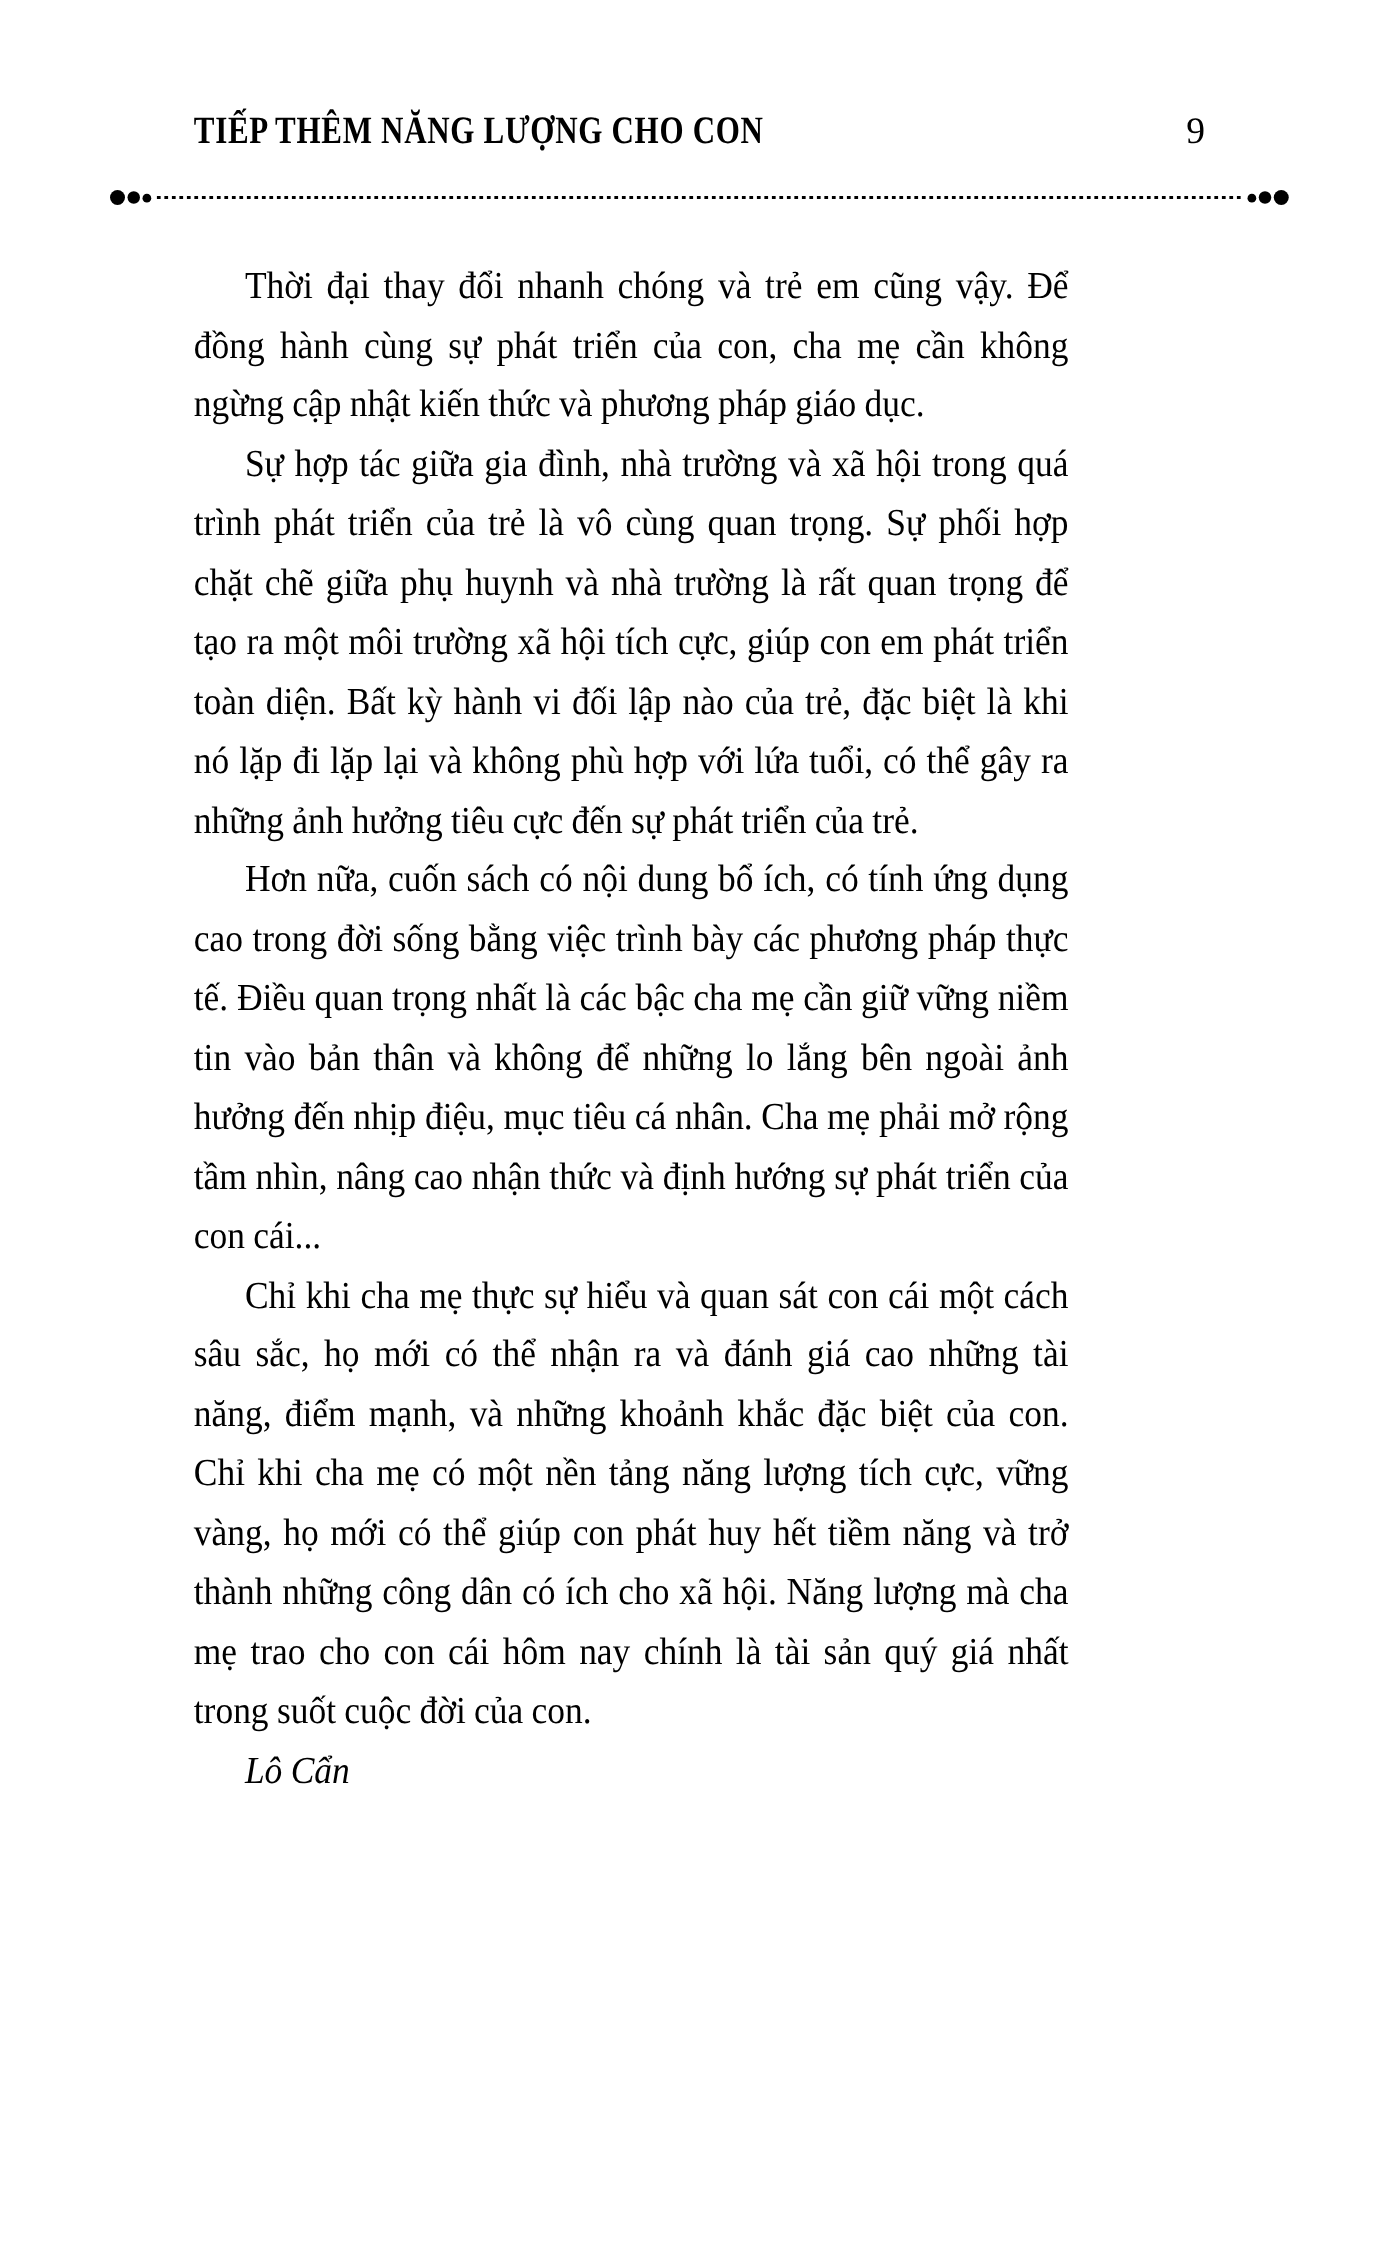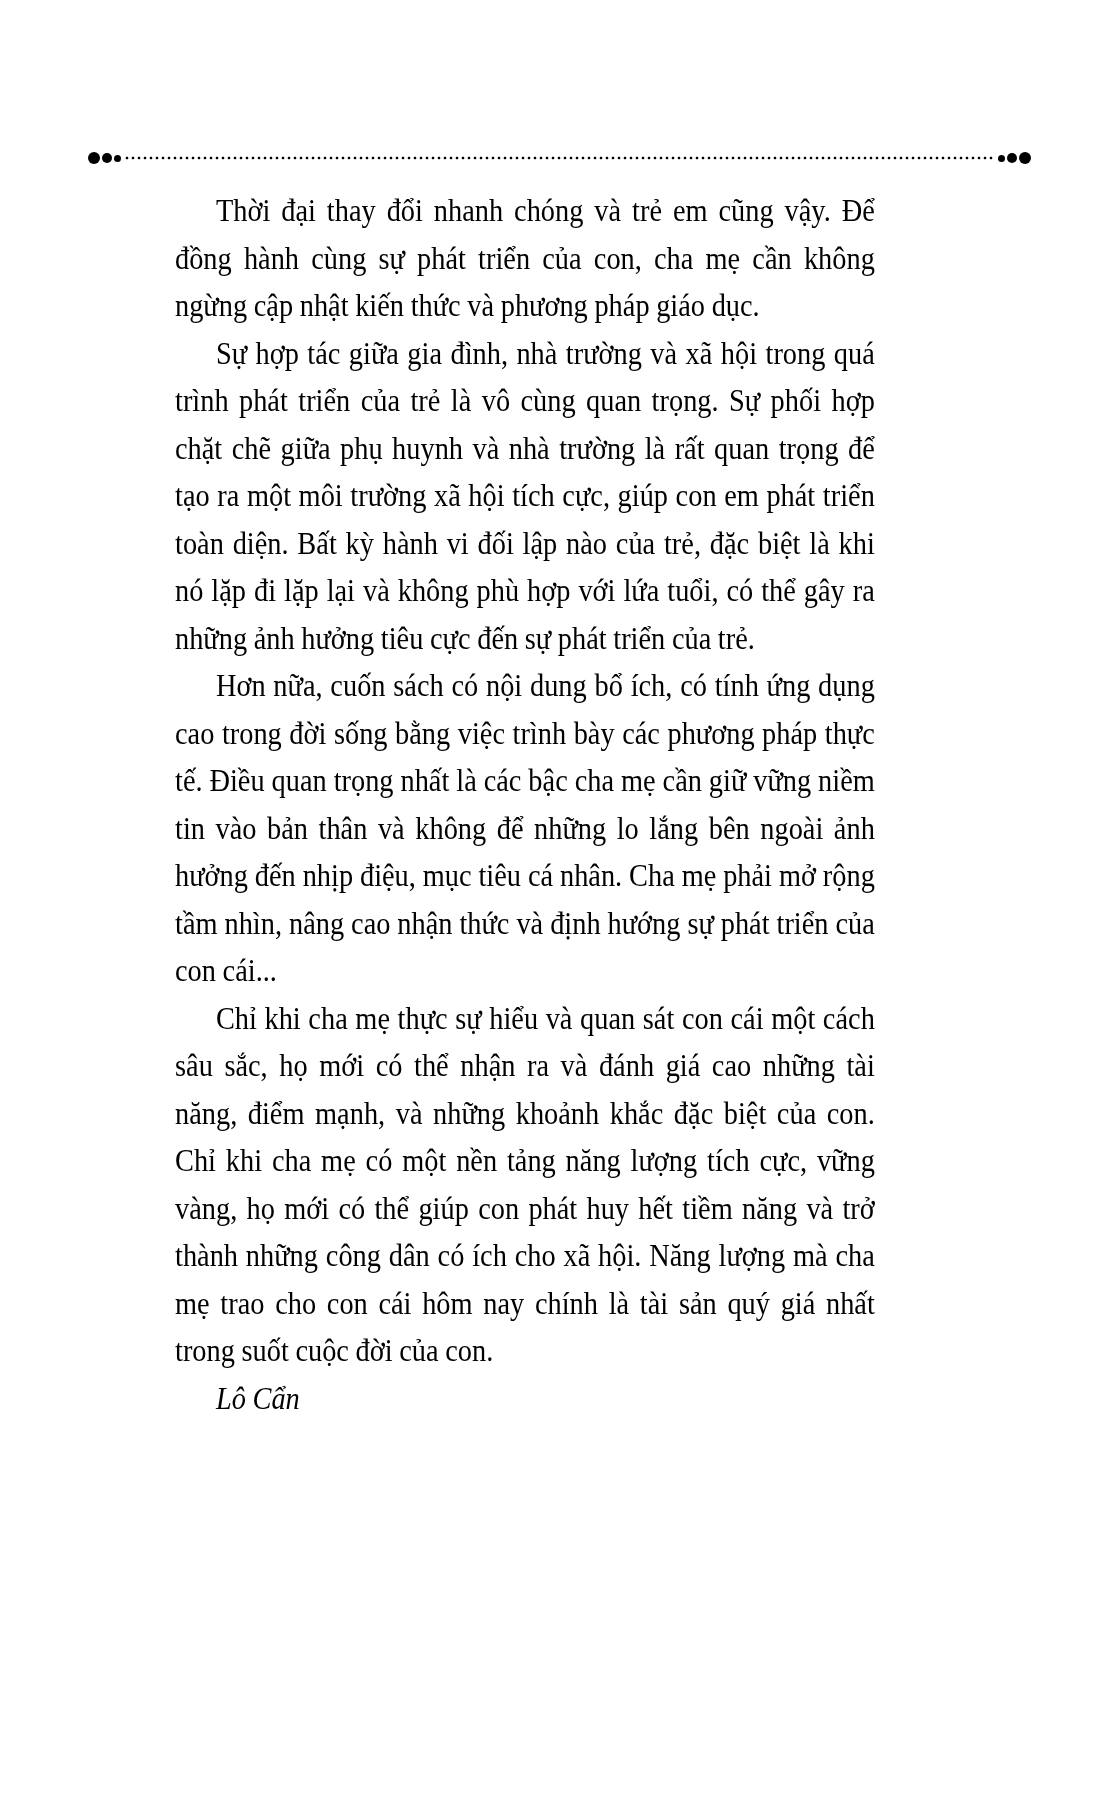--- a/index.html
+++ b/index.html
@@ -90,23 +90,22 @@
     background-image: radial-gradient(circle, #000 0 1.5px, transparent 1.6px);
     background-size: 6px 4px;
     background-repeat: repeat-x;
     background-position: left center;
   }
 
   
   .body-text {
     position: absolute;
     left: 155px;
-    top: 188px;
+    top: 205px;
     width: 700px;
-    margin-left: 20px;
   }
 
   .body-text p {
     margin: 0;
     text-align: justify;
     text-justify: inter-word;
     text-indent: 44px;
     font-size: 30.5px;
     line-height: 47.5px;
     font-family: "Liberation Serif", "DejaVu Serif", serif;
@@ -128,20 +127,24 @@
     transform: scaleX(0.93);
     transform-origin: left top;
     width: 107.5%;
   }
 </style>
 </head>
 <body>
 
 <div class="page">
 
+  <div class="header-row">
+    <div class="header-title">TIẾP THÊM NĂNG LƯỢNG CHO CON</div>
+    <div class="header-page-number">9</div>
+  </div>
 
   <div class="divider">
     <span class="divider-cap left">
       <span class="dot d1"></span>
       <span class="dot d2"></span>
       <span class="dot d3"></span>
     </span>
     <span class="divider-line"></span>
     <span class="divider-cap right">
       <span class="dot d1"></span>

